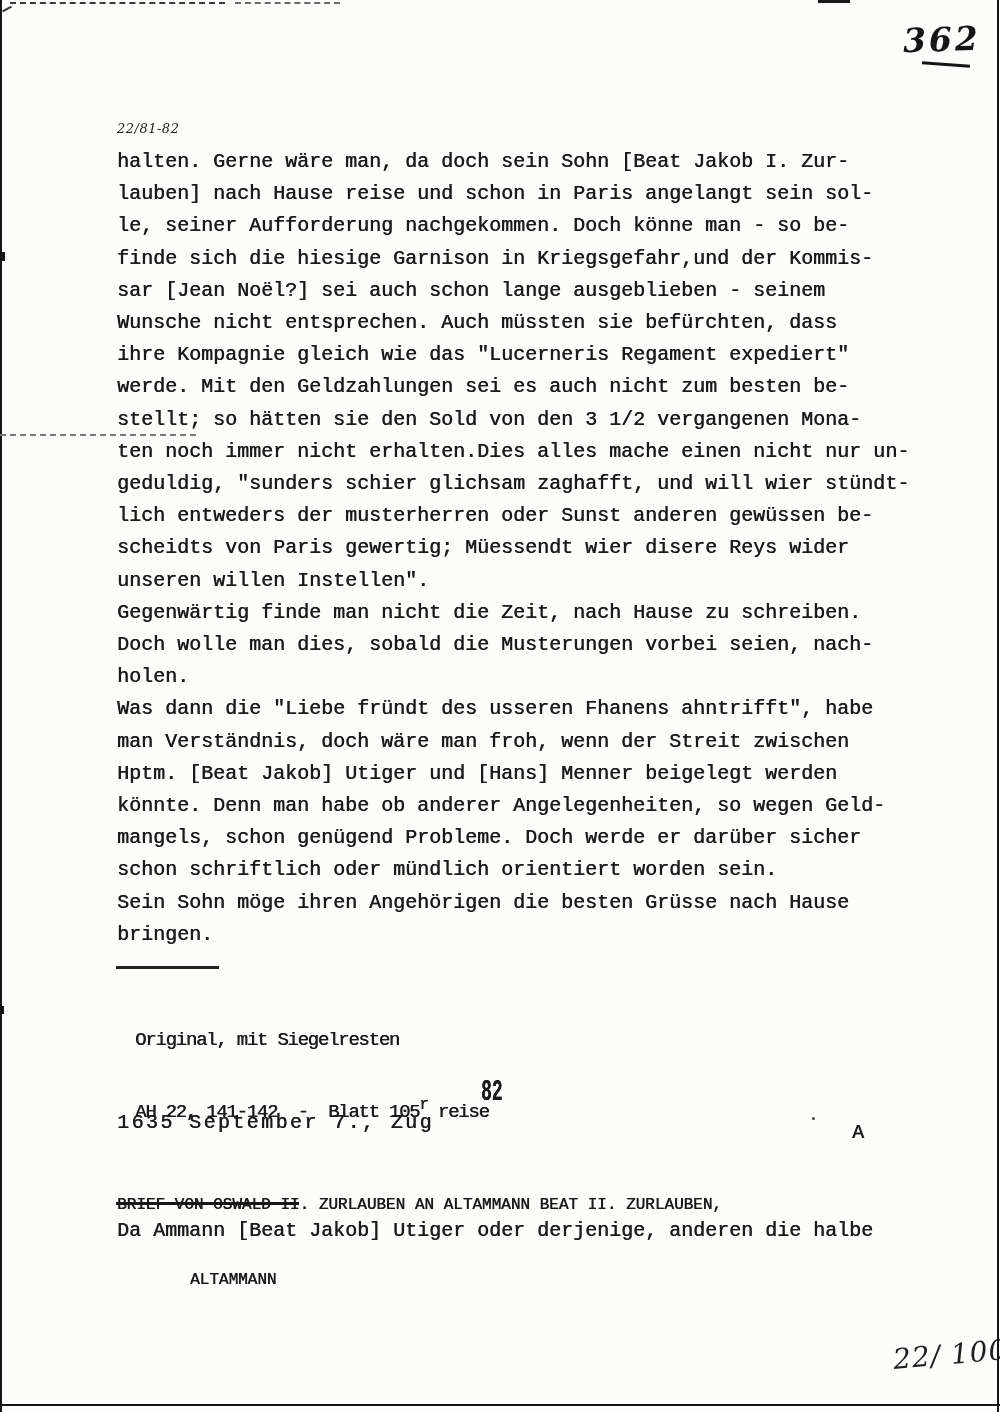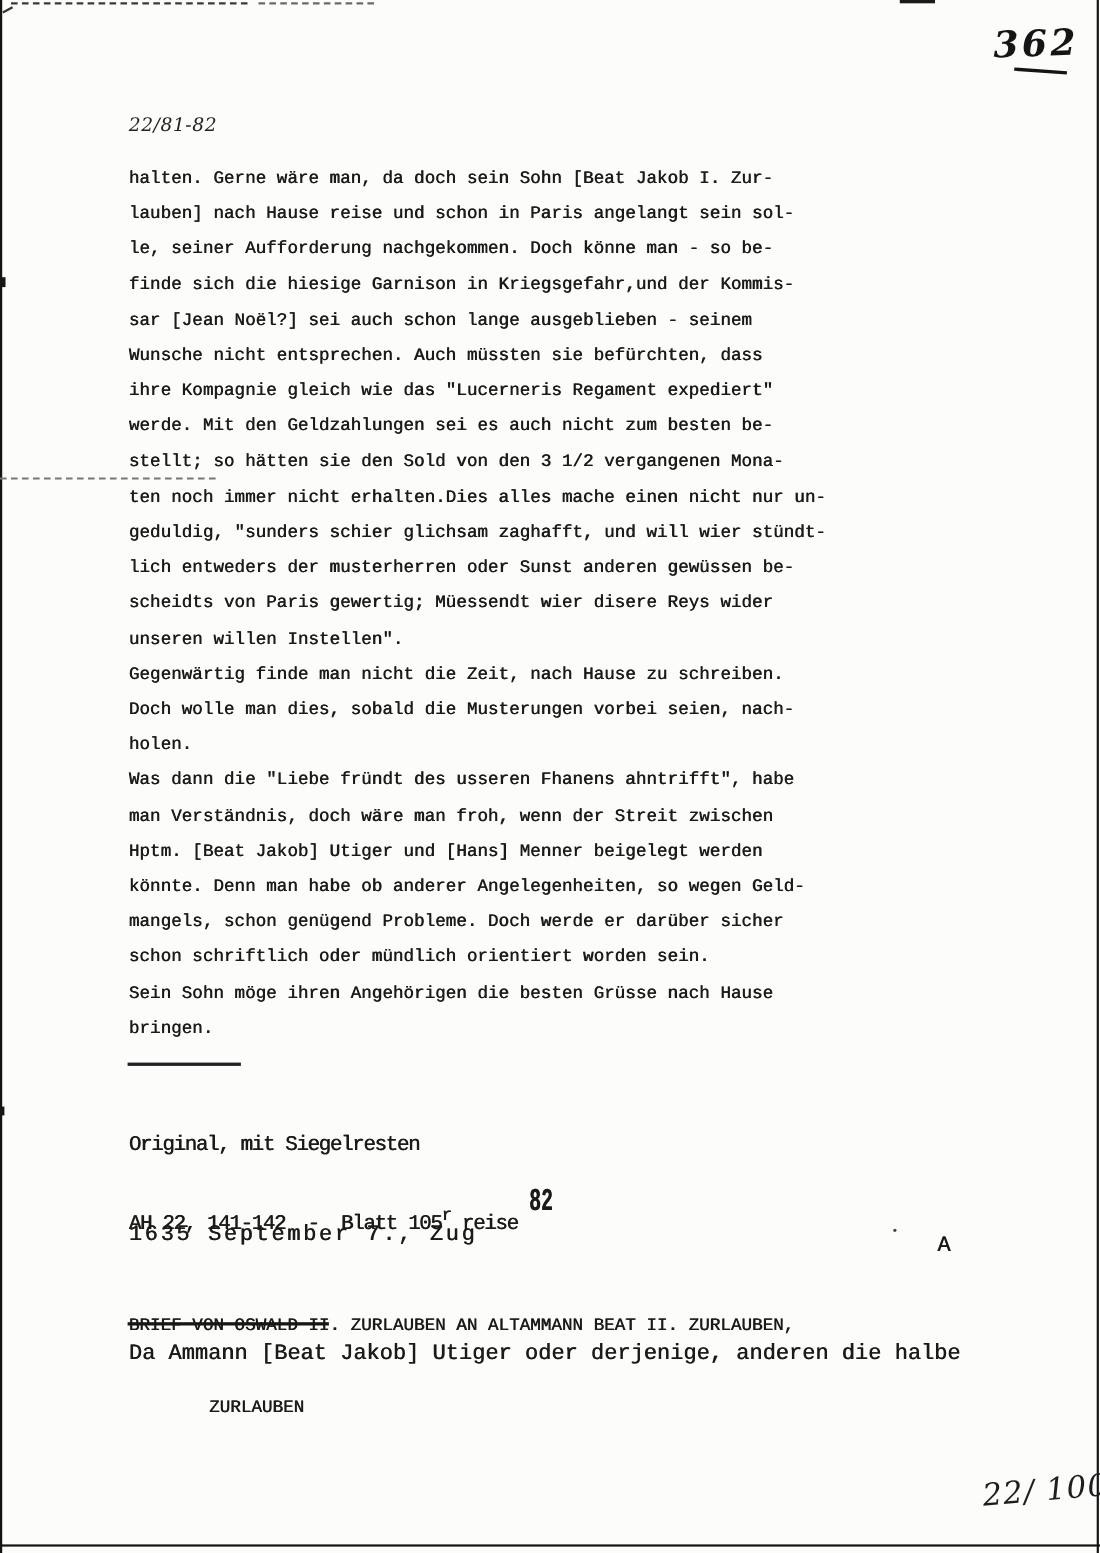--- a/index.html
+++ b/index.html
@@ -21,30 +21,30 @@
   .corner-mark{position:absolute;left:2px;top:8px;width:10px;height:2px;background:#333;transform:rotate(-28deg);}
 
   .hw-page-number{
     position:absolute;left:903px;top:20px;
     font-family:"DejaVu Serif",serif;font-style:italic;font-weight:bold;
     font-size:33px;letter-spacing:3px;color:#151515;transform:rotate(-2deg);
   }
   .hw-underline{position:absolute;left:922px;top:63px;width:48px;height:2.5px;background:#151515;transform:rotate(4deg);}
 
   .header-ref{
-    position:absolute;left:117px;top:104px;
+    position:absolute;left:117px;top:121px;
     font-family:"DejaVu Serif",serif;font-style:italic;
-    font-size:17px;letter-spacing:0.5px;color:#222;
+    font-size:13px;letter-spacing:0.5px;color:#222;
   }
 
-  .body-block{position:absolute;left:117px;top:146px;font-size:16px;line-height:32.2px;white-space:pre;}
+  .body-block{position:absolute;left:117px;top:146px;font-size:20px;line-height:32.2px;white-space:pre;}
   .artifact-dash{position:absolute;left:0;top:434px;width:196px;height:0;border-top:2px dashed #777;}
 
   .source-rule{position:absolute;left:116px;top:966px;width:103px;height:2.5px;background:#222;}
-  .source-note{position:absolute;left:117px;top:980px;font-size:19px;letter-spacing:-1.25px;line-height:24px;white-space:pre;}
+  .source-note{position:absolute;left:135px;top:980px;font-size:19px;letter-spacing:-1.25px;line-height:24px;white-space:pre;}
   .sup-r{position:relative;top:-8px;font-size:16px;}
 
   .entry-number{position:absolute;left:481px;top:1076px;font-size:29px;font-weight:bold;}
   .entry-number span{display:inline-block;transform:scaleX(0.62);transform-origin:left;}
   .entry-date{position:absolute;left:117px;top:1111px;font-size:20px;letter-spacing:2.4px;white-space:pre;}
   .scan-dot{position:absolute;left:812px;top:1117px;width:3px;height:3px;background:#444;border-radius:50%;}
   .entry-letter{position:absolute;left:852px;top:1121px;font-size:20px;}
   .entry-title{position:absolute;left:117px;top:1143px;font-size:16px;line-height:25px;white-space:pre;}
   .entry-title .indent{padding-left:73px;}
   .entry-rule{position:absolute;left:116px;top:1202px;width:183px;height:3px;background:#171717;}
@@ -88,21 +88,21 @@
     <div><span>AH 22, 141-142  -  Blatt 105</span><span class="sup-r">r</span><span> reise</span></div>
   </div>
 
   <div class="entry-number tw"><span>82</span></div>
   <div class="entry-date tw">1635 September 7., Zug</div>
   <div class="scan-dot"></div>
   <div class="entry-letter tw">A</div>
 
   <div class="entry-title tw">
     <div>BRIEF VON OSWALD II. ZURLAUBEN AN ALTAMMANN BEAT II. ZURLAUBEN,</div>
-    <div class="indent">ZURLAUBEN</div>
+    <div class="indent">ALTAMMANN</div>
   </div>
 
   <div class="entry-rule"></div>
   <div class="entry-first-line tw">Da Ammann [Beat Jakob] Utiger oder derjenige, anderen die halbe</div>
 
   <div class="hw-folio">22/ 100</div>
 
 </div>
 
 </body></html>

